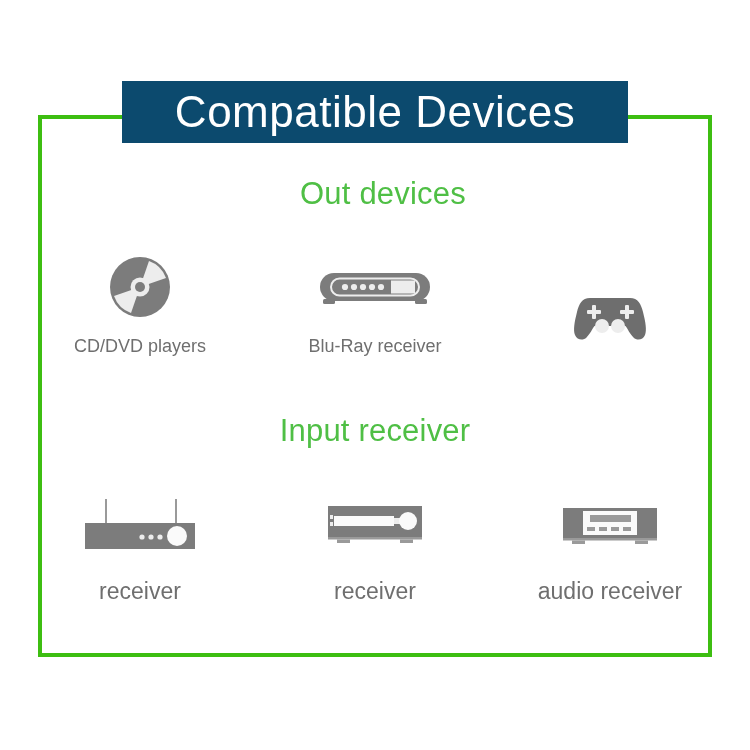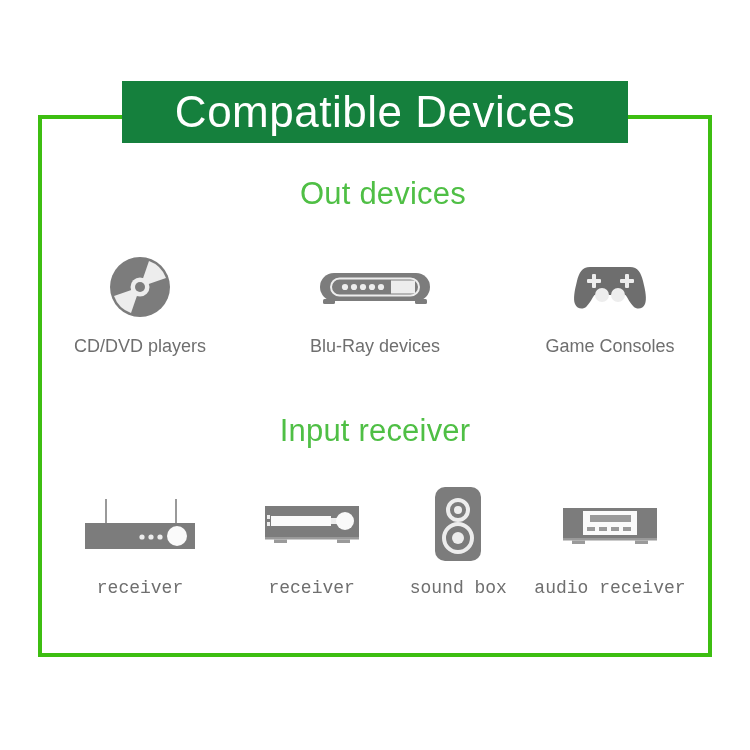--- a/index.html
+++ b/index.html
@@ -34,21 +34,21 @@
     background: transparent;
   }
 
   
   .title-banner {
     position: absolute;
     left: 122px;
     top: 81px;
     width: 506px;
     height: 62px;
-    background: #15803d;
+    background: #0c4a6e;
     display: flex;
     align-items: center;
     justify-content: center;
     z-index: 3;
   }
   .title-text {
     color: #ffffff;
     font-size: 44px;
     font-weight: 400;
     letter-spacing: 0.5px;
@@ -100,23 +100,22 @@
   .device-label {
     margin-top: 10px;
     color: #6f6f6f;
     font-size: 18px;
     font-weight: 400;
     white-space: nowrap;
     text-align: center;
     font-family: "Liberation Sans", sans-serif;
   }
   #row-input .device-label {
-    font-size: 18px;
+    font-size: 23px;
     margin-top: 12px;
-    font-family: Liberation Mono, monospace;
   }
 
   
   .cell-w-1 { width: 160px; }
   .cell-w-2 { width: 150px; }
   .cell-w-3 { width: 110px; }
   .cell-w-4 { width: 160px; }
 
   svg { display: block; }
 </style>
@@ -156,39 +155,38 @@
           <circle cx="26" cy="20" r="3.1" fill="#EDEDED"></circle>
           <circle cx="35" cy="20" r="3.1" fill="#EDEDED"></circle>
           <circle cx="44" cy="20" r="3.1" fill="#EDEDED"></circle>
           <circle cx="53" cy="20" r="3.1" fill="#EDEDED"></circle>
           <circle cx="62" cy="20" r="3.1" fill="#EDEDED"></circle>
           <rect x="72" y="13.5" width="24" height="13" fill="#EDEDED"></rect>
           <rect x="4" y="32" width="12" height="5" rx="1.5" fill="#7C7C7C"></rect>
           <rect x="96" y="32" width="12" height="5" rx="1.5" fill="#7C7C7C"></rect>
         </svg>
       </div>
-      <div class="device-label">Blu-Ray devices</div>
+      <div class="device-label">Blu-Ray receiver</div>
     </div>
 
 
     <div class="device-cell cell-w-4">
       <div class="device-icon">
         <svg width="84" height="60" viewBox="0 0 84 60">
           <path d="M22 10 h40 c8 0 11 6 13 14 c2.5 10 4 18 2 23 c-2 5 -8 6 -11.5 2.5
                    c-3.5 -3.5 -6 -9 -8 -11.5 h-31 c-2 2.5 -4.5 8 -8 11.5
                    c-3.5 3.5 -9.5 2.5 -11.5 -2.5 c-2 -5 -0.5 -13 2 -23 c2 -8 5 -14 13 -14 Z" fill="#6E6E6E"></path>
           <rect x="19" y="22" width="14" height="4" rx="1" fill="#EDEDED"></rect>
           <rect x="24" y="17" width="4" height="14" rx="1" fill="#EDEDED"></rect>
           <rect x="52" y="22" width="14" height="4" rx="1" fill="#EDEDED"></rect>
           <rect x="57" y="17" width="4" height="14" rx="1" fill="#EDEDED"></rect>
           <circle cx="34" cy="38" r="7" fill="#EDEDED"></circle>
           <circle cx="50" cy="38" r="7" fill="#EDEDED"></circle>
         </svg>
       </div>
-      <div class="device-label">Game Consoles</div>
     </div>
   </div>
 
   <div class="section-heading" id="heading-input">Input receiver</div>
 
   <div class="device-row" id="row-input">
 
     <div class="device-cell cell-w-1">
       <div class="device-icon">
         <svg width="118" height="62" viewBox="0 0 118 62">
@@ -214,32 +212,20 @@
           <rect x="5" y="26" width="3" height="4" fill="#EDEDED"></rect>
           <rect x="69" y="22" width="16" height="6" fill="#EDEDED"></rect>
           <circle cx="83" cy="25" r="9" fill="#FAFAFA"></circle>
           <rect x="12" y="43.5" width="13" height="3.5" fill="#9A9A9A"></rect>
           <rect x="75" y="43.5" width="13" height="3.5" fill="#9A9A9A"></rect>
         </svg>
       </div>
       <div class="device-label">receiver</div>
     </div>
 
-    <div class="device-cell cell-w-3">
-      <div class="device-icon">
-        <svg width="52" height="78" viewBox="0 0 52 78">
-          <rect x="3" y="2" width="46" height="74" rx="10" fill="#7C7C7C"></rect>
-          <circle cx="26" cy="25" r="10" fill="none" stroke="#EDEDED" stroke-width="4"></circle>
-          <circle cx="26" cy="25" r="4" fill="#EDEDED"></circle>
-          <circle cx="26" cy="53" r="14" fill="none" stroke="#EDEDED" stroke-width="4"></circle>
-          <circle cx="26" cy="53" r="6" fill="#EDEDED"></circle>
-        </svg>
-      </div>
-      <div class="device-label">sound box</div>
-    </div>
 
     <div class="device-cell cell-w-4">
       <div class="device-icon">
         <svg width="100" height="52" viewBox="0 0 100 52">
           <rect x="3" y="10" width="94" height="30" fill="#7C7C7C"></rect>
           <rect x="3" y="40" width="94" height="2.5" fill="#9A9A9A"></rect>
           <rect x="23" y="13" width="54" height="24" fill="#FAFAFA"></rect>
           <rect x="30" y="17" width="41" height="7" fill="#9A9A9A"></rect>
           <rect x="27" y="29" width="8" height="4" fill="#9A9A9A"></rect>
           <rect x="39" y="29" width="8" height="4" fill="#9A9A9A"></rect>

